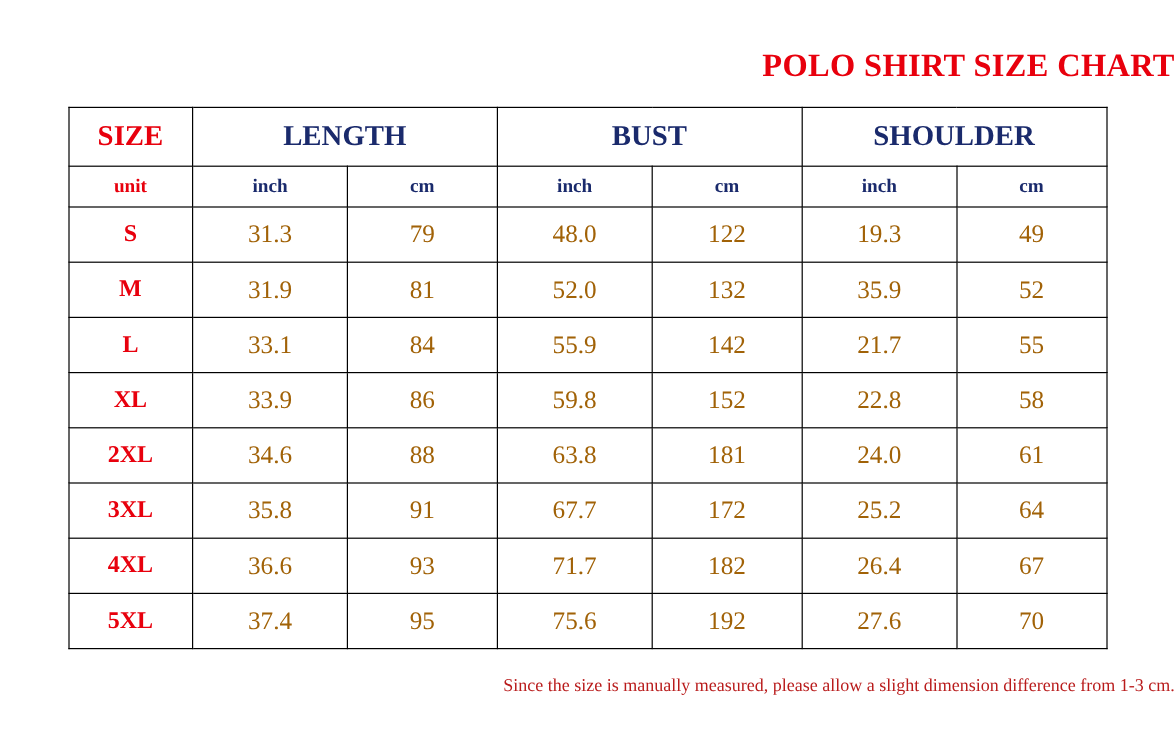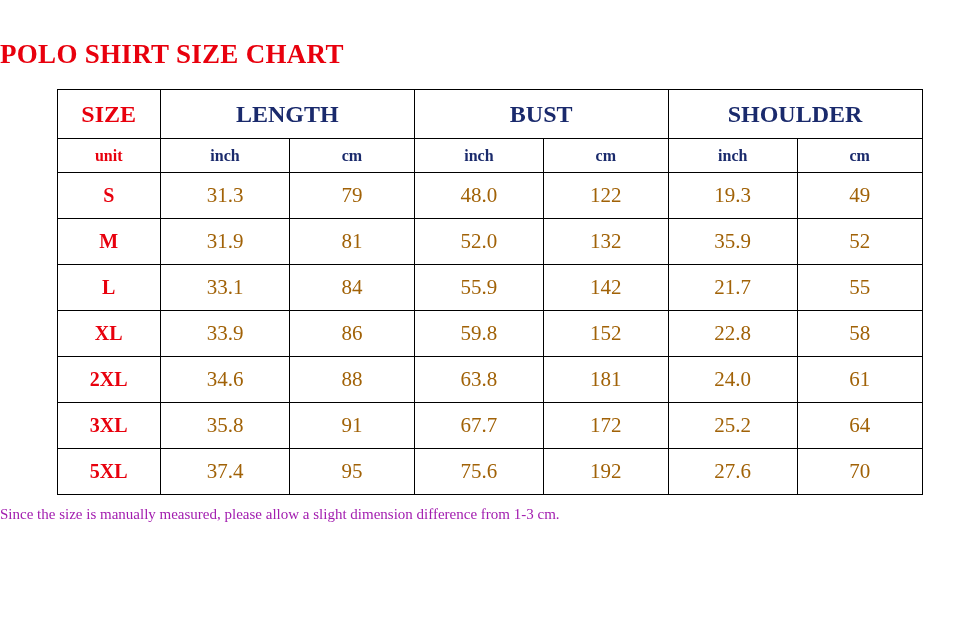--- a/index.html
+++ b/index.html
@@ -14,21 +14,21 @@
     color: #1a1a5e;
     overflow: hidden;
   }
   .page {
     position: relative;
     width: 979px;
     height: 623px;
     background: #ffffff;
   }
   .title {
-    text-align: left;
+    text-align: right;
     color: #e8000d;
     font-weight: bold;
     font-size: 27px;
     letter-spacing: 0.3px;
     margin: 0;
     padding-top: 39px;
     font-family: "Liberation Serif", serif;
   }
   .table-wrap {
     margin: 19px auto 0 auto;
@@ -81,24 +81,24 @@
     height: 43px;
     font-size: 21px;
     color: #a16207;
   }
   tr.data-row td.size-cell {
     color: #e8000d;
     font-weight: bold;
     font-size: 20px;
   }
   .note {
-    text-align: left;
+    text-align: right;
     font-size: 15px;
-    color: #a21caf;
-    margin-top: 11px;
+    color: #b91c1c;
+    margin-top: 23px;
     font-family: "Liberation Serif", serif;
   }
 </style>
 </head>
 <body>
 
 <div class="page">
 
   <h1 class="title">POLO SHIRT SIZE CHART</h1>
 
@@ -179,20 +179,29 @@
         <tr class="data-row">
           <td class="size-cell">3XL</td>
           <td>35.8</td>
           <td>91</td>
           <td>67.7</td>
           <td>172</td>
           <td>25.2</td>
           <td>64</td>
         </tr>
         <tr class="data-row">
+          <td class="size-cell">4XL</td>
+          <td>36.6</td>
+          <td>93</td>
+          <td>71.7</td>
+          <td>182</td>
+          <td>26.4</td>
+          <td>67</td>
+        </tr>
+        <tr class="data-row">
           <td class="size-cell">5XL</td>
           <td>37.4</td>
           <td>95</td>
           <td>75.6</td>
           <td>192</td>
           <td>27.6</td>
           <td>70</td>
         </tr>
       </tbody>
     </table>

